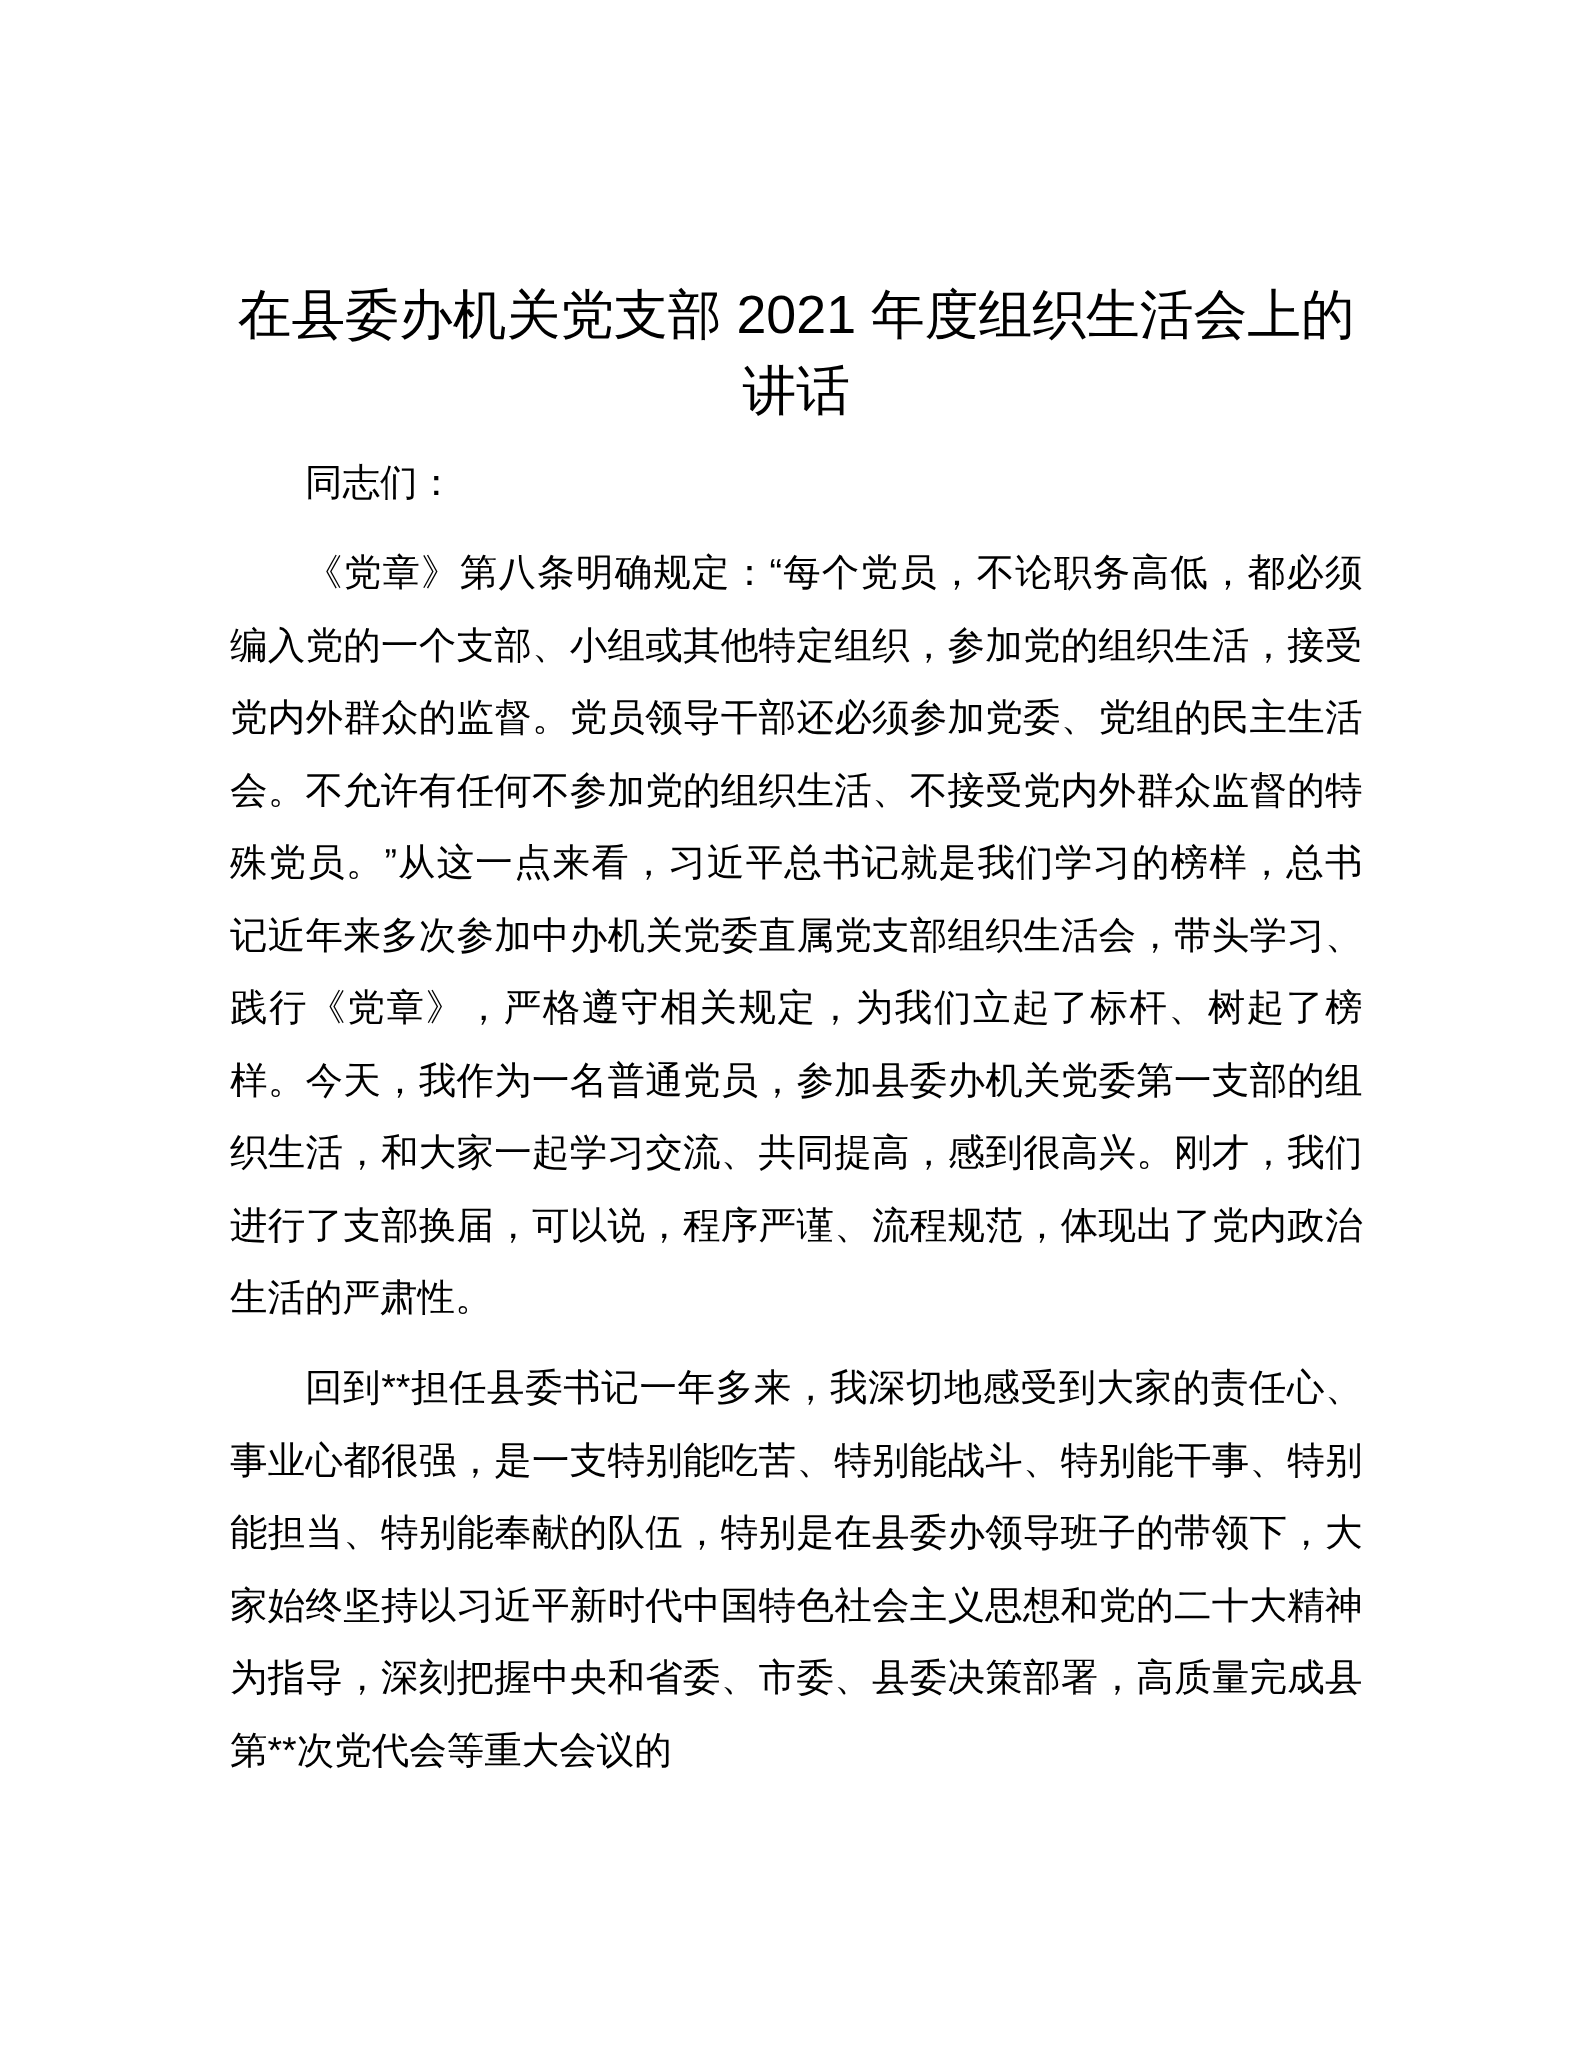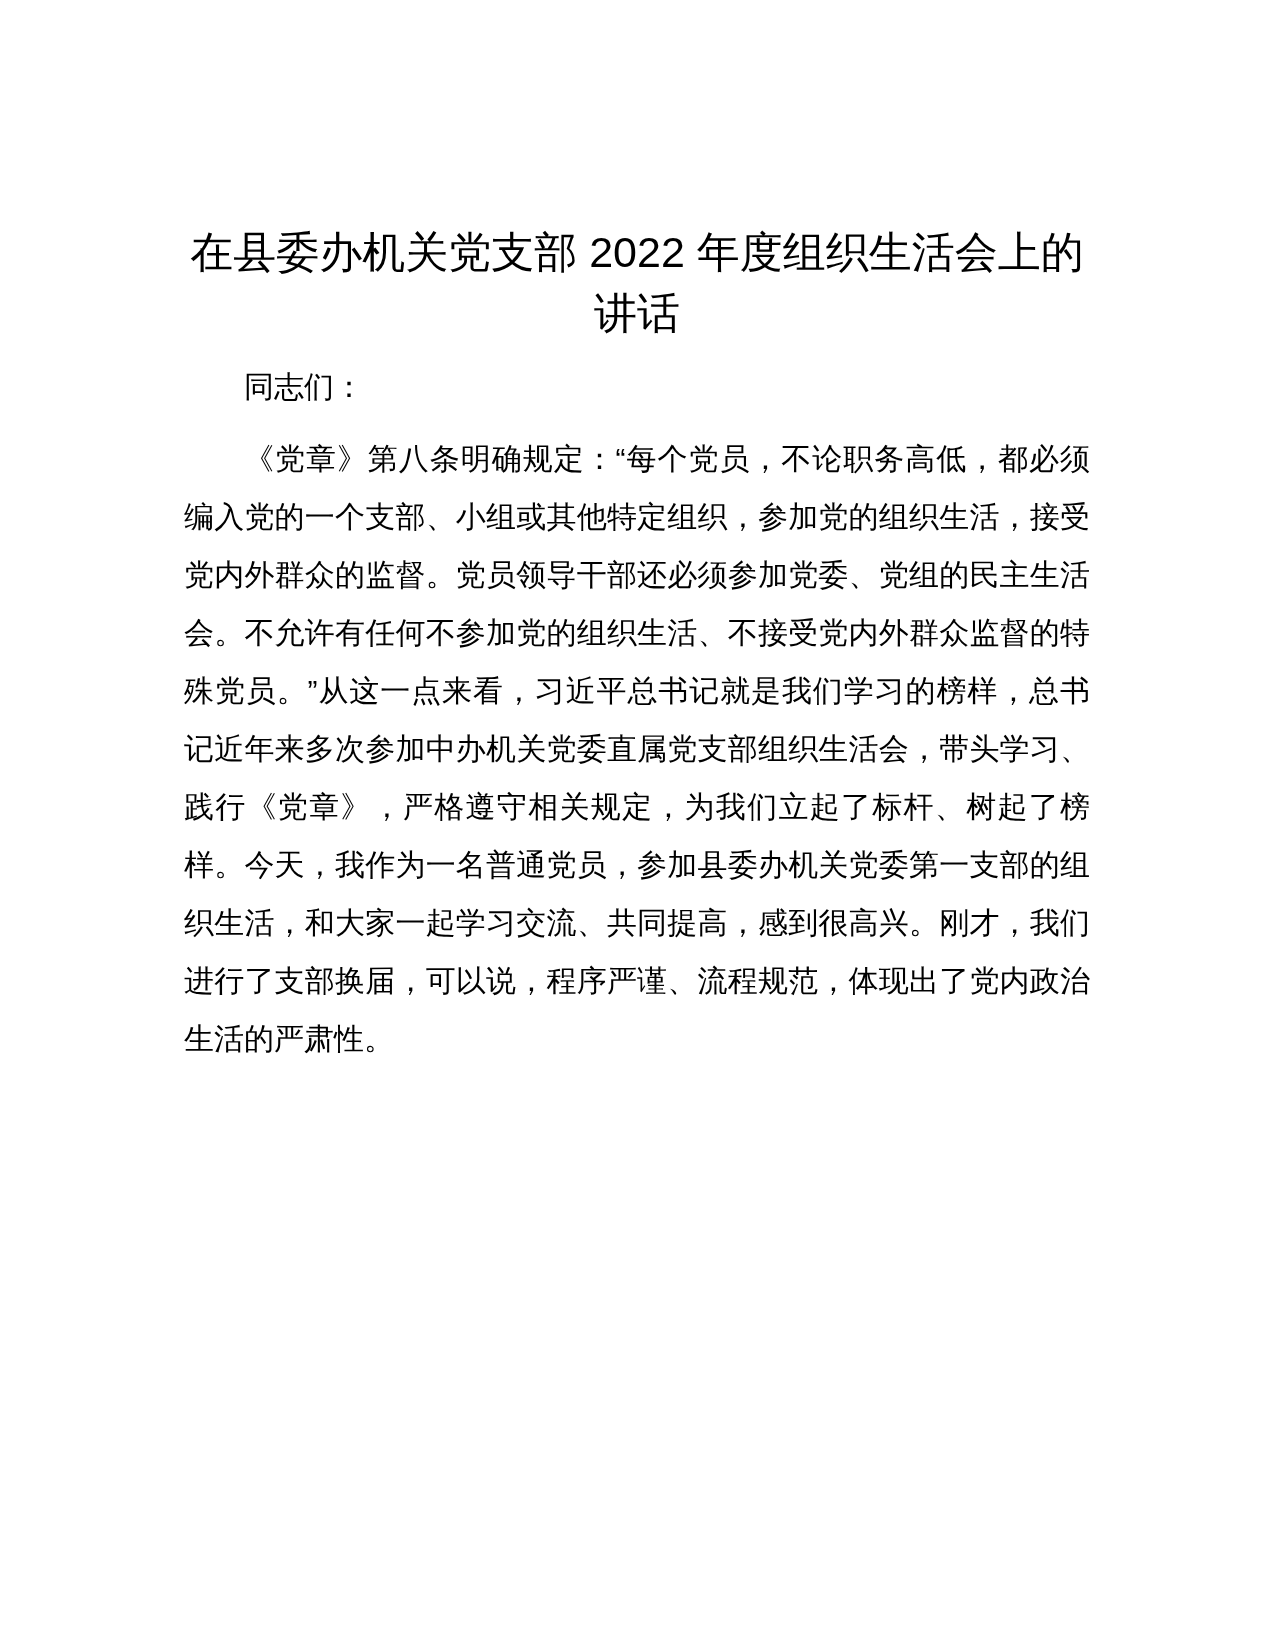--- a/index.html
+++ b/index.html
@@ -36,19 +36,20 @@
     text-align: justify;
     text-indent: 2em;
     letter-spacing: 0;
     word-break: break-all;
   }
 </style>
 </head>
 <body>
 
 <div class="doc-page">
-  <h1 class="doc-title">在县委办机关党支部 2022 年度组织生活会上的讲话</h1>
+  <h1 class="doc-title">在县委办机关党支部 2021 年度组织生活会上的讲话</h1>
 
   <p class="doc-para">同志们：</p>
 
   <p class="doc-para">《党章》第八条明确规定：“每个党员，不论职务高低，都必须编入党的一个支部、小组或其他特定组织，参加党的组织生活，接受党内外群众的监督。党员领导干部还必须参加党委、党组的民主生活会。不允许有任何不参加党的组织生活、不接受党内外群众监督的特殊党员。”从这一点来看，习近平总书记就是我们学习的榜样，总书记近年来多次参加中办机关党委直属党支部组织生活会，带头学习、践行《党章》，严格遵守相关规定，为我们立起了标杆、树起了榜样。今天，我作为一名普通党员，参加县委办机关党委第一支部的组织生活，和大家一起学习交流、共同提高，感到很高兴。刚才，我们进行了支部换届，可以说，程序严谨、流程规范，体现出了党内政治生活的严肃性。</p>
 
+  <p class="doc-para">回到**担任县委书记一年多来，我深切地感受到大家的责任心、事业心都很强，是一支特别能吃苦、特别能战斗、特别能干事、特别能担当、特别能奉献的队伍，特别是在县委办领导班子的带领下，大家始终坚持以习近平新时代中国特色社会主义思想和党的二十大精神为指导，深刻把握中央和省委、市委、县委决策部署，高质量完成县第**次党代会等重大会议的</p>
 </div>
 
 </body></html>

